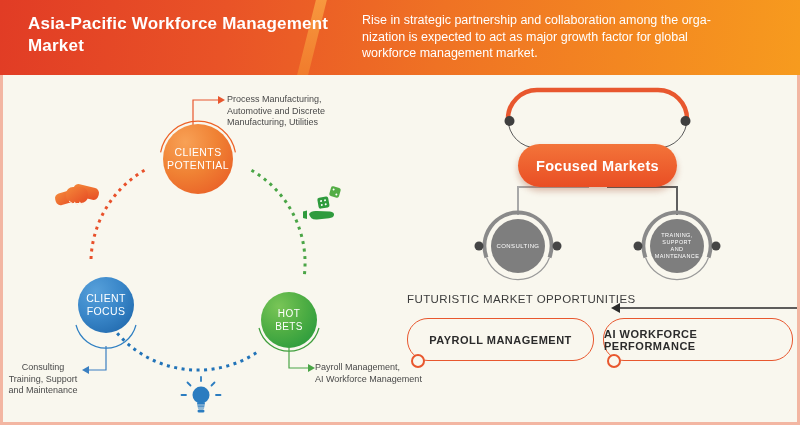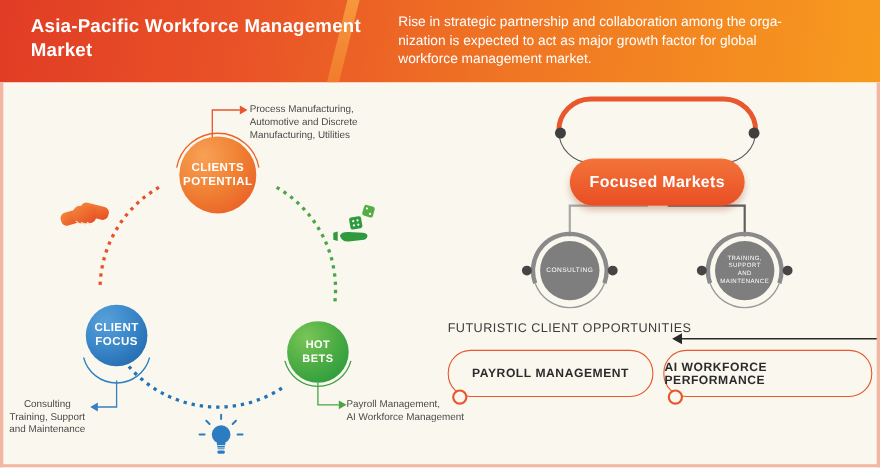--- a/index.html
+++ b/index.html
@@ -20,21 +20,21 @@
   .content{position:absolute;left:0;top:75px;width:800px;height:350px;background:#f9f7ee;}
   .deco{position:absolute;left:0;top:0;width:800px;height:350px;z-index:1;}
   .frame-border{position:absolute;inset:0;border-left:3px solid #f3b6a2;border-right:3px solid #f3b6a2;
     border-bottom:3px solid #f3b6a2;pointer-events:none;z-index:10;}
 
   .pre{white-space:pre-line;}
   .abs{position:absolute;z-index:2;}
 
   
   .node{border-radius:50%;display:flex;align-items:center;justify-content:center;text-align:center;
-    color:#fff;letter-spacing:.4px;font-weight:bold;}
+    color:#fff;letter-spacing:.4px;}
   .node-clients{left:163px;top:49px;width:70px;height:70px;font-size:10.5px;line-height:13px;
     background:radial-gradient(circle at 32% 26%,#f8a156,#f08234 45%,#e95e26 88%);}
   .node-focus{left:78px;top:202px;width:56px;height:56px;font-size:10.5px;line-height:13px;
     background:radial-gradient(circle at 32% 26%,#57a0da,#3a87c9 45%,#1f67ab 90%);}
   .node-bets{left:261px;top:217px;width:56px;height:56px;font-size:10px;line-height:13px;
     background:radial-gradient(circle at 32% 26%,#79c557,#4fae44 45%,#27993c 90%);}
 
   .ann{color:#4a4a4a;font-size:9px;line-height:11.5px;}
   .ann-top{left:227px;top:19px;}
   .ann-left{left:0px;top:287px;width:86px;text-align:center;}
@@ -191,21 +191,21 @@
     <div class="abs ann ann-right pre">Payroll Management,
 AI Workforce Management</div>
 
     <div class="abs fm-pill">Focused Markets</div>
     <div class="abs gray-node gn-consulting pre">CONSULTING</div>
     <div class="abs gray-node gn-training pre">TRAINING,
 SUPPORT
 AND
 MAINTENANCE</div>
 
-    <div class="abs fmo-heading">FUTURISTIC CLIENT OPPORTUNITIES</div>
+    <div class="abs fmo-heading">FUTURISTIC MARKET OPPORTUNITIES</div>
     <div class="abs opp-box opp-1">PAYROLL MANAGEMENT</div>
     <div class="abs opp-box opp-2">AI WORKFORCE PERFORMANCE</div>
     <div class="abs corner-dot cd-1"></div>
     <div class="abs corner-dot cd-2"></div>
 
     <div class="frame-border"></div>
   </div>
 </div>
 
 </body></html>

